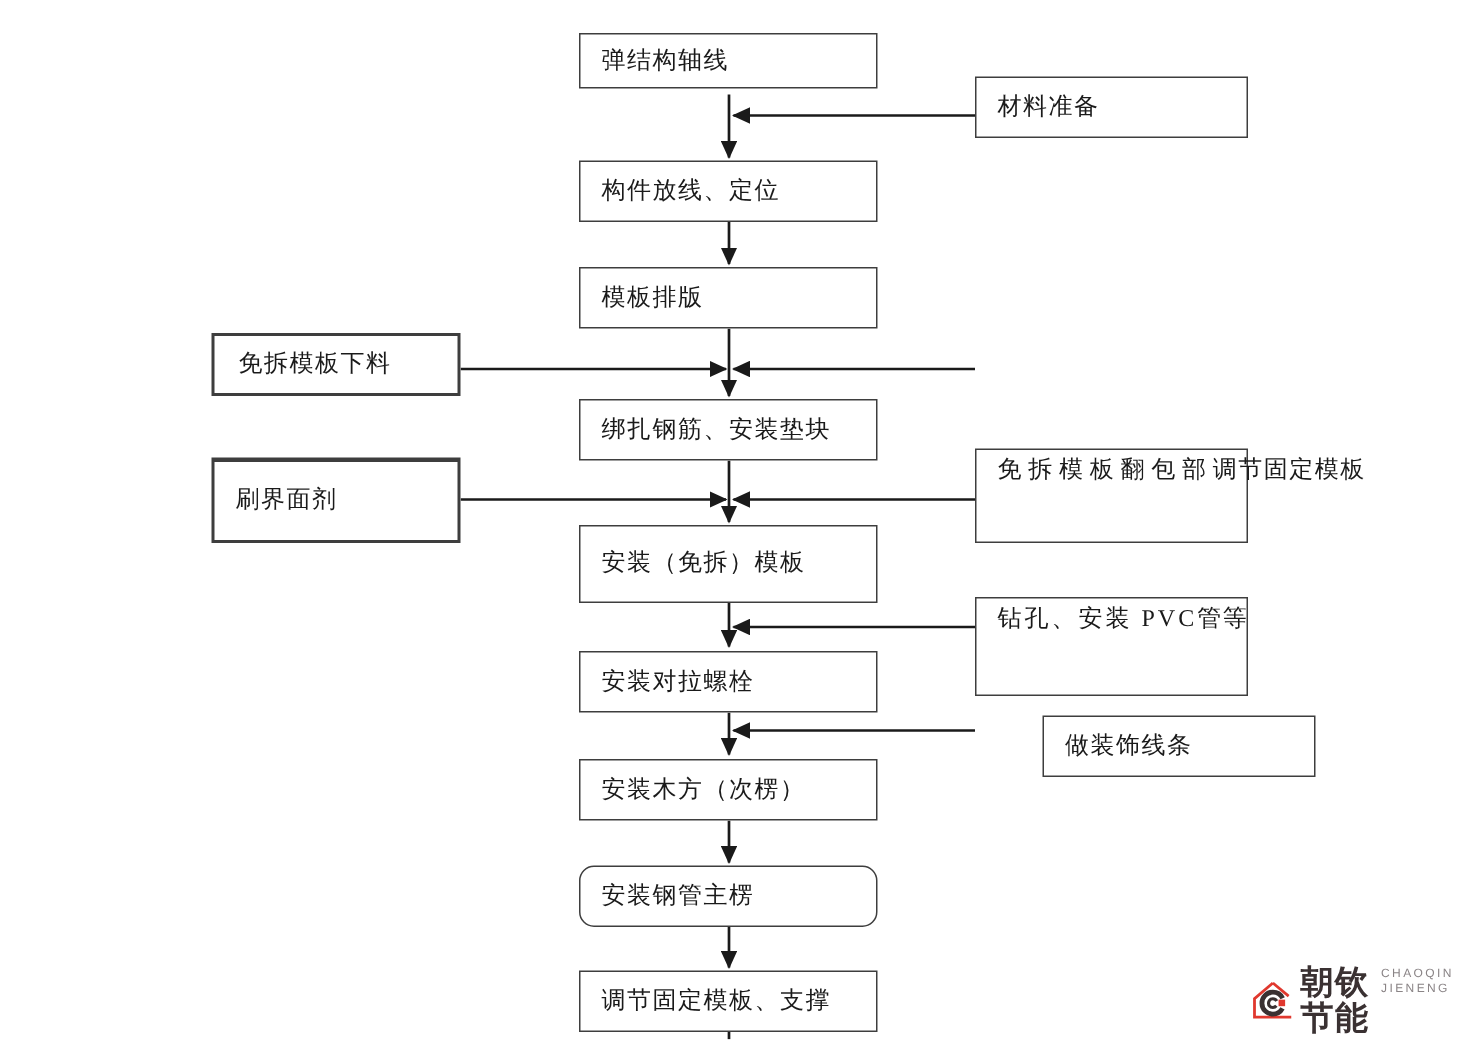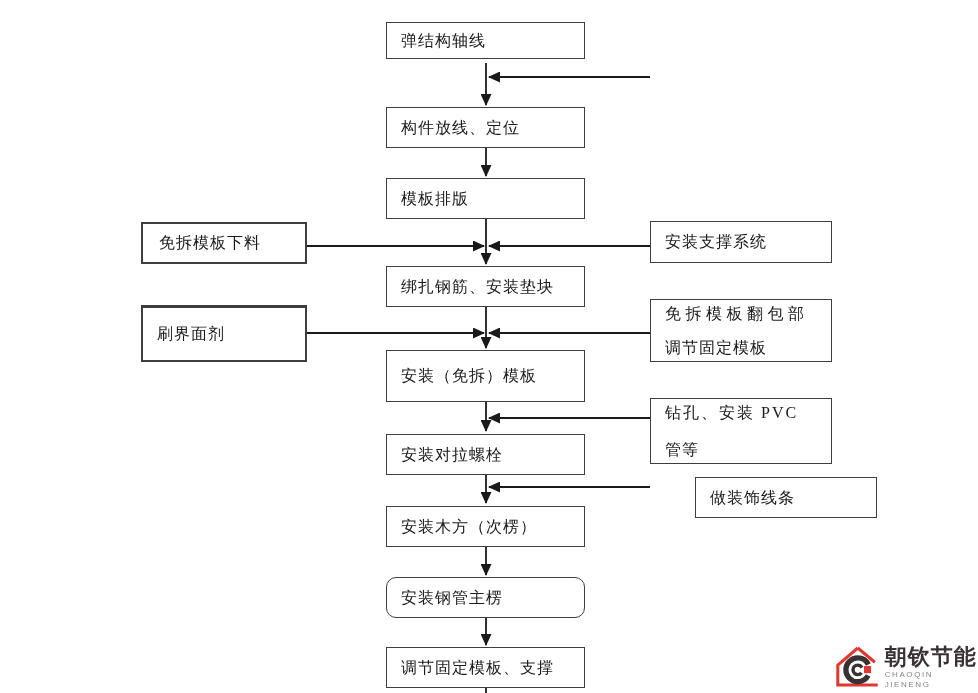--- a/index.html
+++ b/index.html
@@ -10,21 +10,21 @@
   .box{
     position:absolute;box-sizing:border-box;background:#ffffff;
     border:1.5px solid #3e3e3e;
     display:flex;align-items:center;
     padding-left:14px;padding-right:6px;
     font-size:16px;letter-spacing:1px;line-height:1.2;
     z-index:2;white-space:nowrap;
   }
   .box.thick{border-width:2px;}
   .box.two-line{
-    flex-direction:column;align-items:flex-start;justify-content:space-between;
+    flex-direction:row;align-items:flex-start;justify-content:flex-start;
     line-height:27px;white-space:nowrap;
   }
   .spaced1{letter-spacing:4.5px;}
   .spaced2{letter-spacing:2px;}
   
   #b1{left:386px;top:22px;width:199px;height:37px;}
   #b2{left:386px;top:107px;width:199px;height:41px;}
   #b3{left:386px;top:178px;width:199px;height:41px;}
   #b4{left:386px;top:266px;width:199px;height:41px;}
   #b5{left:386px;top:350px;width:199px;height:52px;align-items:center;}
@@ -42,21 +42,21 @@
   #r4{left:650px;top:398px;width:182px;height:66px;}
   #r5{left:650px;top:477px;width:182px;height:41px;margin-left:45px;}
 
   .connector-layer{position:absolute;left:0;top:0;z-index:1;pointer-events:none;}
 
   .logo{
     position:absolute;left:834px;top:644px;height:46px;
     display:flex;align-items:center;gap:5px;z-index:3;
     font-family:"Liberation Sans","DejaVu Sans",sans-serif;
   }
-  .logo-text{display:flex;flex-direction:column;justify-content:center;}
+  .logo-text{display:flex;flex-direction:row;justify-content:center;}
   .logo-name{
     font-size:22px;font-weight:bold;color:#3a3132;letter-spacing:1px;line-height:24px;
   }
   .logo-sub{
     font-size:8px;color:#8a8486;letter-spacing:1.6px;line-height:10px;margin-top:1px;
   }
 </style>
 </head>
 <body>
 
@@ -119,22 +119,22 @@
       <span>调节固定模板、支撑</span>
     </div>
 
   <div class="box thick" id="l1">
       <span>免拆模板下料</span>
     </div>
   <div class="box thick" id="l2">
       <span>刷界面剂</span>
     </div>
 
-  <div class="box" id="r2">
-      <span>安装支撑系统</span>
+  <div class="box" id="r1">
+      <span>材料准备</span>
     </div>
   <div class="box two-line" id="r3">
     <span class="spaced1">免拆模板翻包部</span>
     <span>调节固定模板</span>
   </div>
   <div class="box two-line" id="r4">
     <span class="spaced2">钻孔、安装 PVC</span>
     <span>管等</span>
   </div>
   <div class="box" id="r5">

